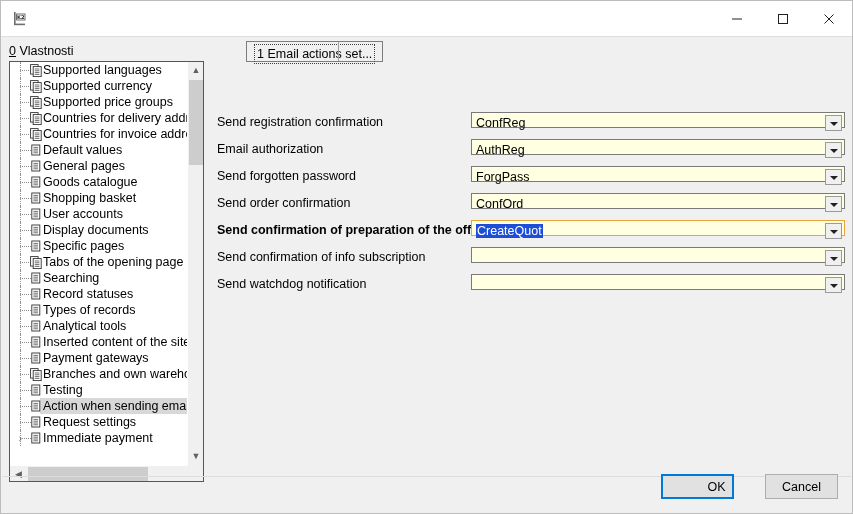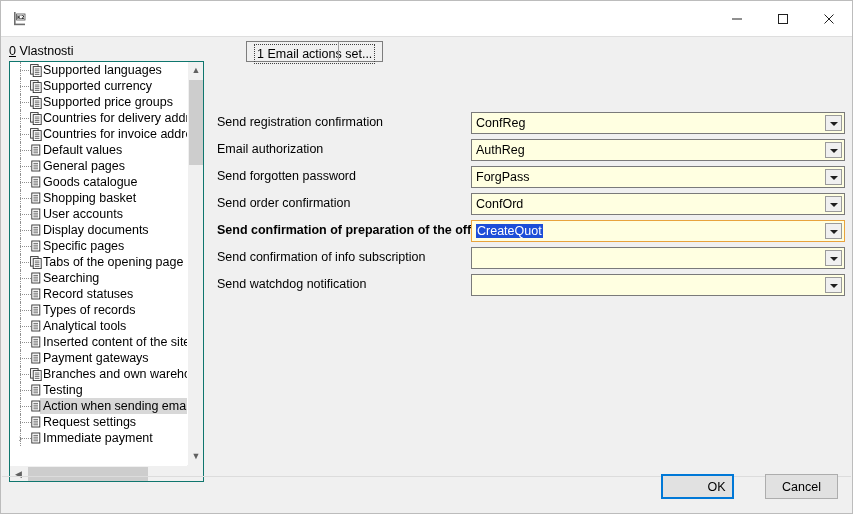--- a/index.html
+++ b/index.html
@@ -198,21 +198,21 @@
     left: 6px; top: 3px;
     font-size: 12.5px;
     color: #000;
     white-space: nowrap;
   }
   .frow.bold .flabel { font-weight: bold; }
 
   .combo {
     position: absolute;
     left: 260px; top: 0;
-    width: 374px; height: 22px;
+    width: 374px; height: 16px;
     background: #ffffe1;
     border: 1px solid #7a7a7a;
   }
   .combo.focused { border: 1px solid #e8a33d; }
   .combo .ctext {
     position: absolute;
     left: 4px; top: 3px;
     font-size: 12.5px;
     color: #000;
     white-space: nowrap;

